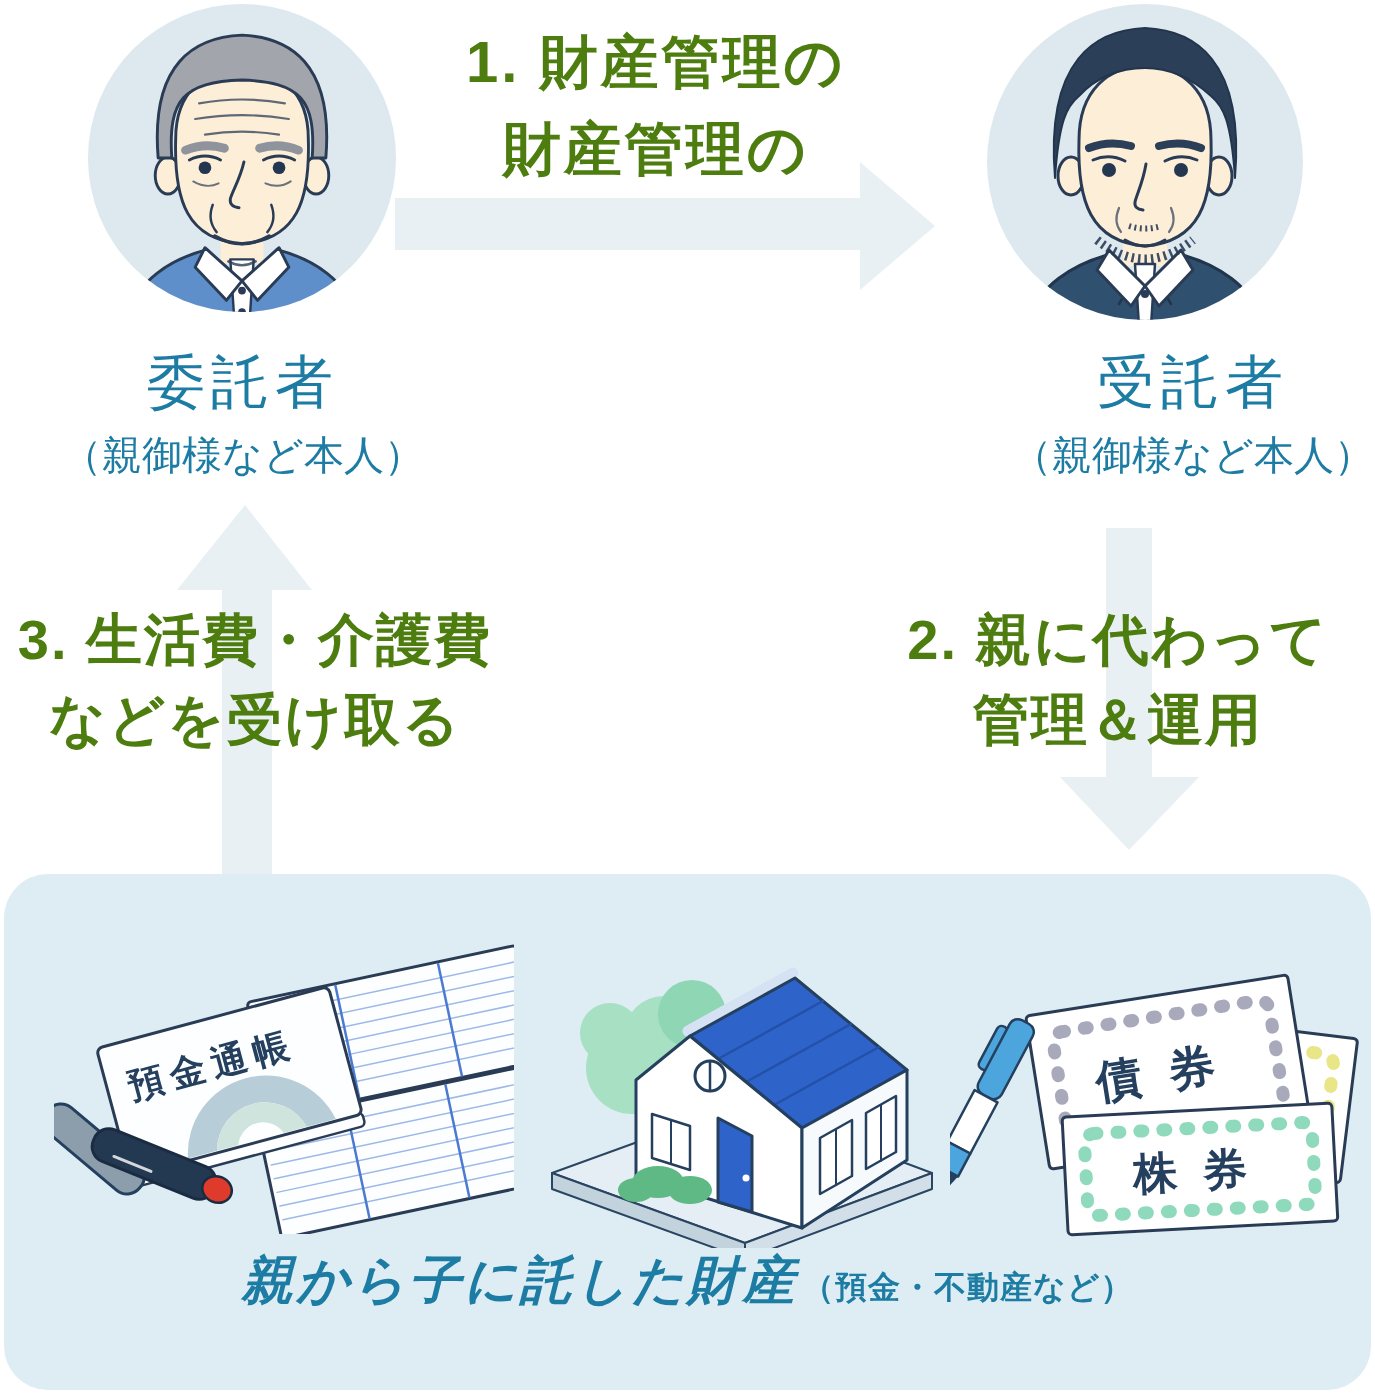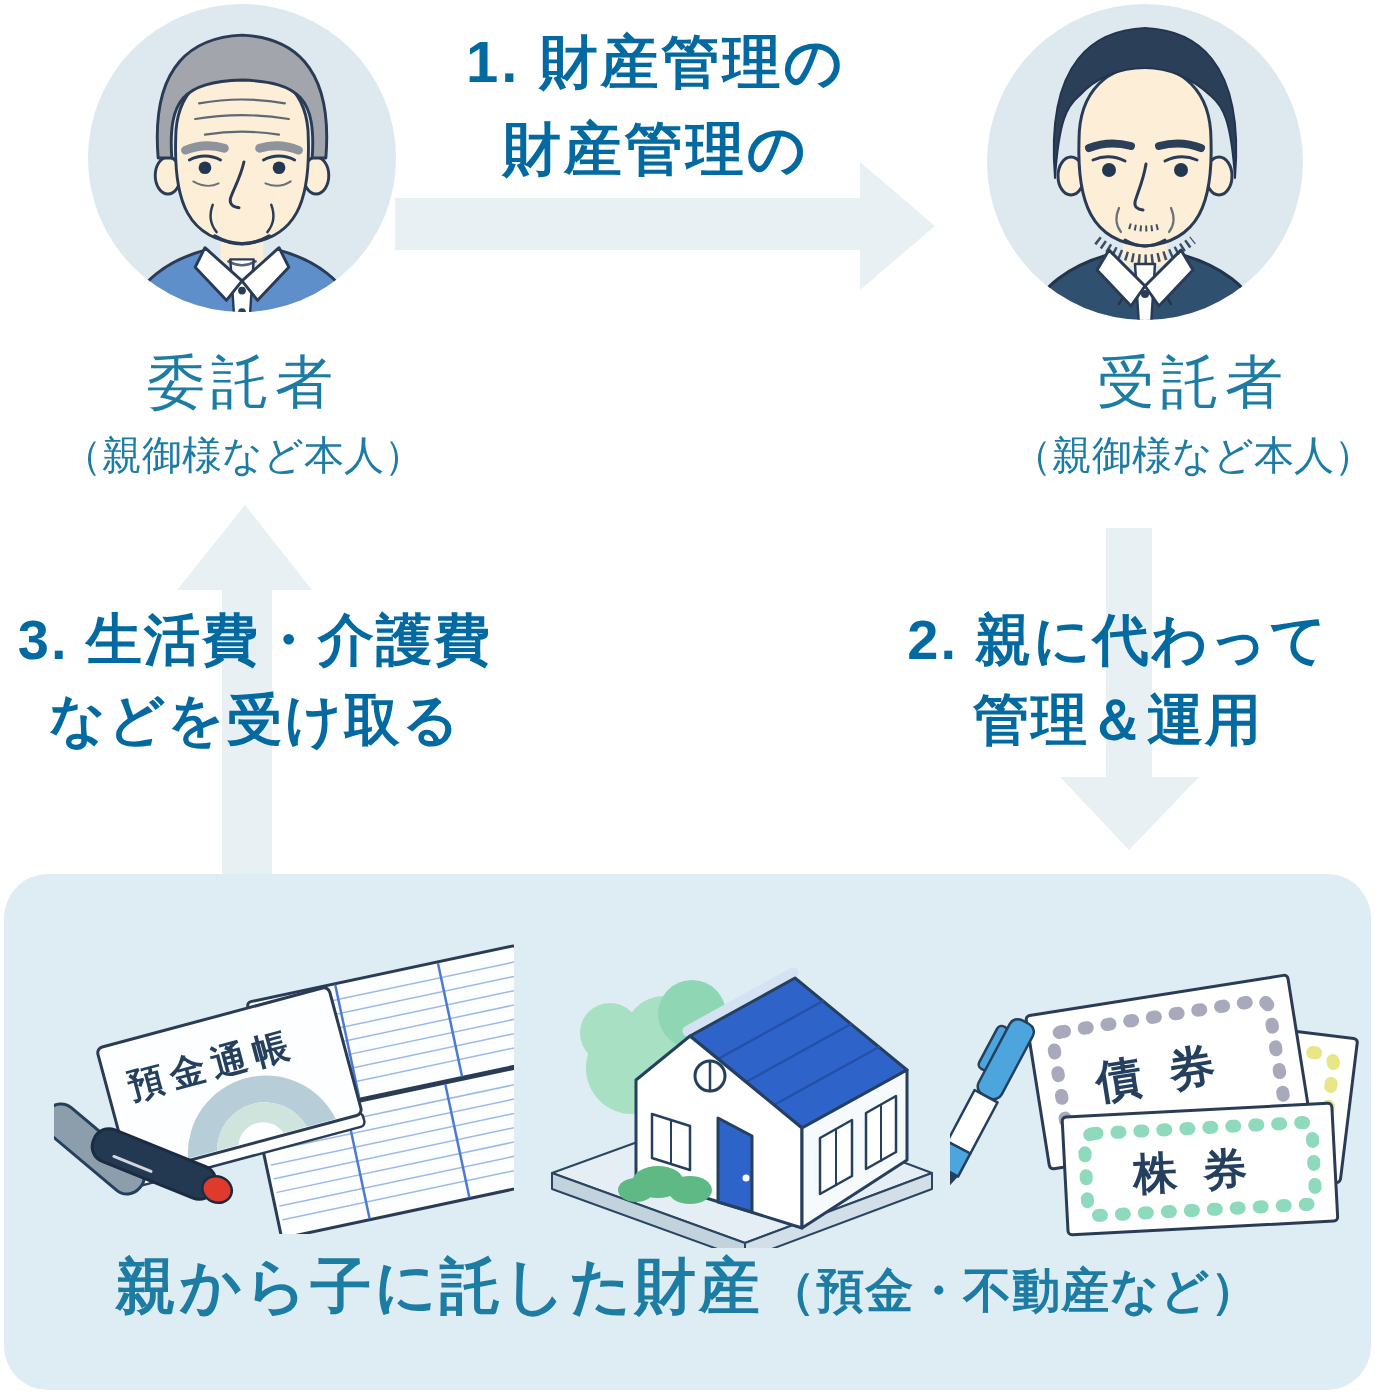--- a/index.html
+++ b/index.html
@@ -5,39 +5,39 @@
   html,body{margin:0;padding:0;background:#ffffff;}
   .canvas{
     position:relative;width:1375px;height:1394px;background:#ffffff;
     font-family:"Liberation Sans","DejaVu Sans",sans-serif;overflow:hidden;
   }
   .arrows{position:absolute;left:0;top:0;z-index:1;}
   .avatar{position:absolute;z-index:2;}
   .actor-label{position:absolute;z-index:3;text-align:center;color:#1d7ca3;font-weight:normal;}
   .actor-title{font-size:58px;letter-spacing:6px;line-height:1.1;}
   .actor-sub{font-size:40px;margin-top:14px;letter-spacing:0px;}
-  .step-text{position:absolute;z-index:3;text-align:center;color:#0369a1;font-weight:bold;}
+  .step-text{position:absolute;z-index:3;text-align:center;color:#4d7c0f;font-weight:bold;}
   .step-text .ln{display:block;}
   .step1{left:396px;top:18px;width:520px;font-size:58px;line-height:1.5;letter-spacing:3px;}
   .step2{left:858px;top:600px;width:520px;font-size:56px;line-height:1.42;letter-spacing:2px;}
   .step3{left:-5px;top:600px;width:520px;font-size:56px;line-height:1.42;letter-spacing:2px;}
   .property-box{
     position:absolute;left:4px;top:874px;width:1367px;height:516px;
     background:#ddedf3;border-radius:44px;z-index:2;
   }
   .illust{position:absolute;}
   .illust-bankbook{left:50px;top:40px;}
   .illust-house{left:536px;top:44px;}
   .illust-certs{left:946px;top:56px;}
   .caption{
     position:absolute;left:0;right:0;top:372px;text-align:center;color:#1d7ca3;
     font-weight:bold;white-space:nowrap;z-index:3;
   }
-  .caption-main{font-size:61px;letter-spacing:3px;}
-  .caption-sub{font-size:48px;letter-spacing:1px;}
+  .caption-main{font-size:52px;letter-spacing:3px;font-style:italic;}
+  .caption-sub{font-size:32px;letter-spacing:1px;}
 </style>
 </head>
 <body>
 
 <div class="canvas">
 
   <svg class="arrows" width="1375" height="1394" viewBox="0 0 1375 1394">
     <polygon fill="#e9f0f3" points="395,198 860,198 860,162 935,226 860,290 860,250 395,250"></polygon>
     <polygon fill="#e9f0f3" points="1106,528 1152,528 1152,777 1199,777 1129,850 1060,777 1106,777"></polygon>
     <polygon fill="#e9f0f3" points="245,505 312,590 272,590 272,880 222,880 222,590 177,590"></polygon>

